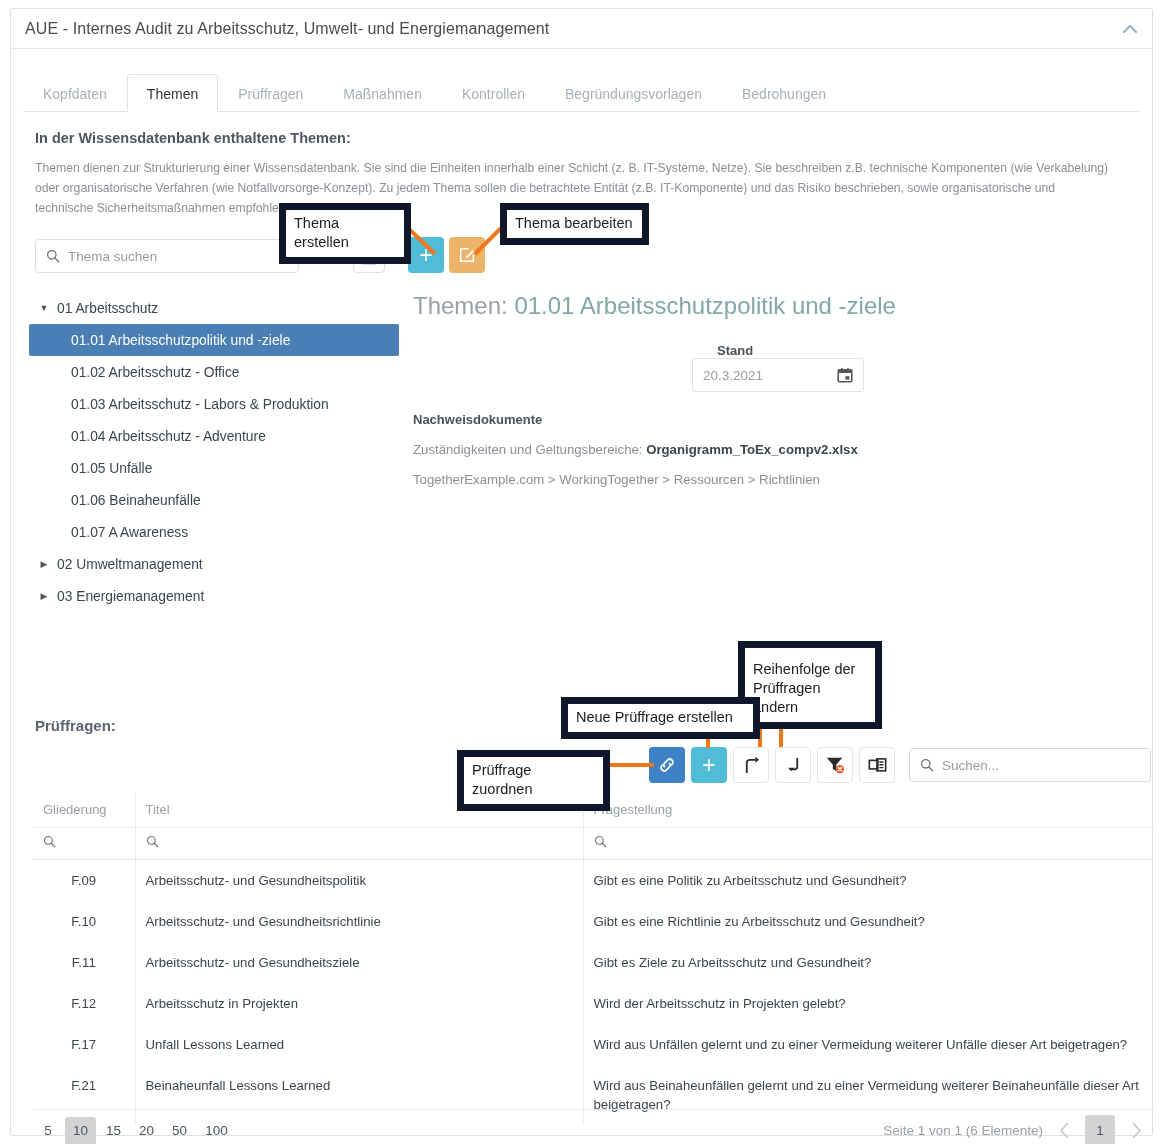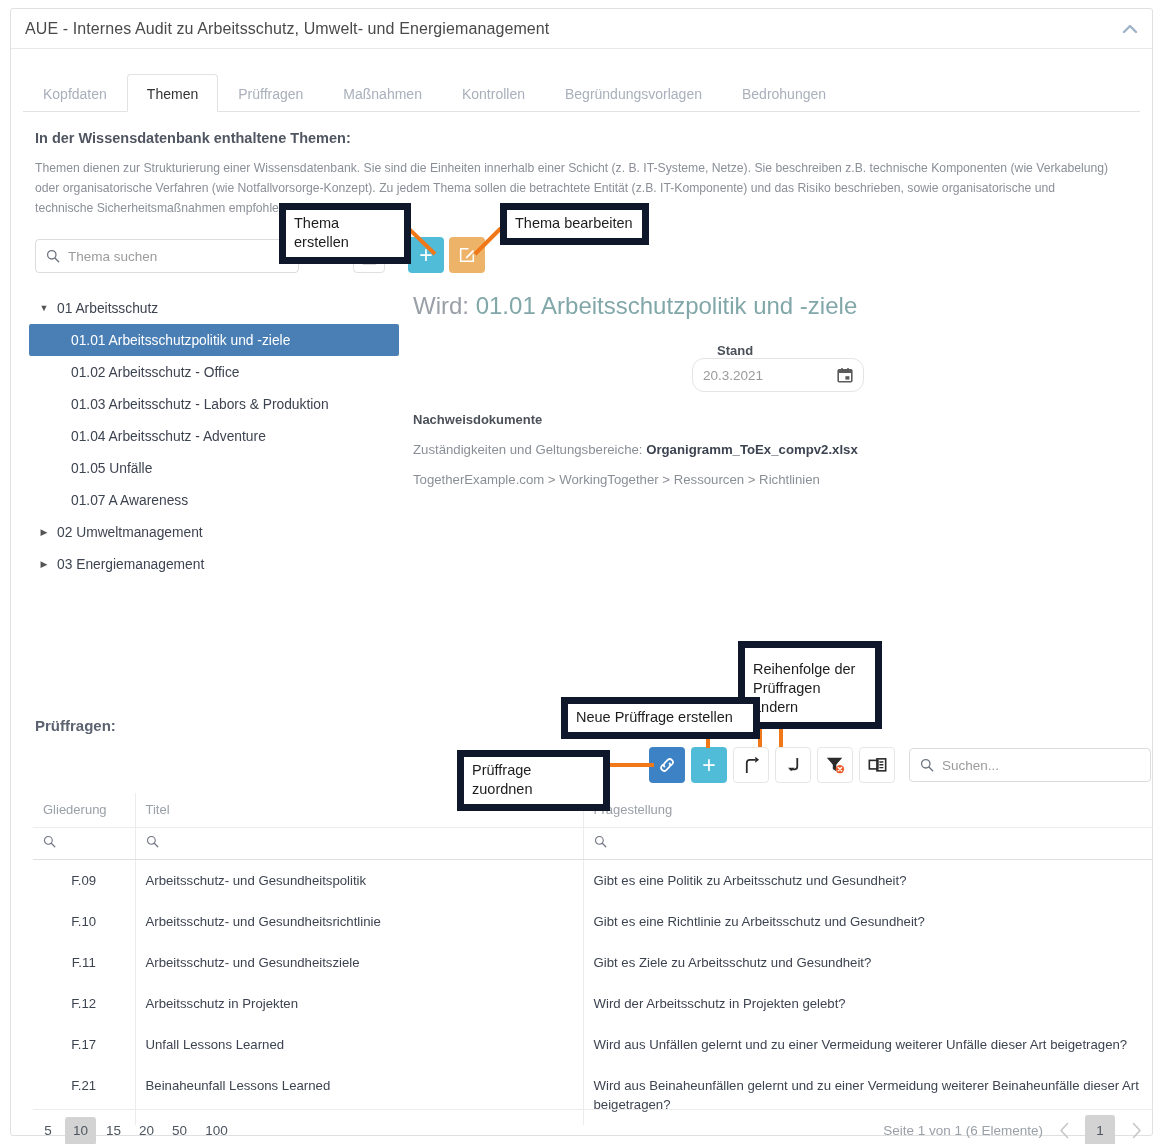--- a/index.html
+++ b/index.html
@@ -191,21 +191,21 @@
   }
   .field-label {
     width: 122px;
     font-size: 13px;
     font-weight: bold;
     color: #4b5159;
   }
   .date-input {
     width: 172px; height: 34px;
     border: 1px solid #e4e4e4;
-    border-radius: 12px;
+    border-radius: 2px;
     display: flex; align-items: center;
     justify-content: space-between;
     padding: 0 10px;
     font-size: 13.5px;
     color: #9b9b9b;
     background: #fff;
   }
   .sub-h {
     margin-top: 20px;
     font-size: 13px; font-weight: bold; color: #4b5159;
@@ -404,34 +404,37 @@
       <div class="tree-row child">
         <span>01.03 Arbeitsschutz - Labors &amp; Produktion</span>
       </div>
       <div class="tree-row child">
         <span>01.04 Arbeitsschutz - Adventure</span>
       </div>
       <div class="tree-row child">
         <span>01.05 Unfälle</span>
       </div>
       <div class="tree-row child">
+        <span>01.06 Beinaheunfälle</span>
+      </div>
+      <div class="tree-row child">
         <span>01.07 A Awareness</span>
       </div>
       <div class="tree-row group">
         <span class="caret">▶</span>
         <span>02 Umweltmanagement</span>
       </div>
       <div class="tree-row group">
         <span class="caret">▶</span>
         <span>03 Energiemanagement</span>
       </div>
     </div>
 
     <div class="detail">
-      <h1 class="detail-h1"><span>Wird: </span><span class="tv">01.01 Arbeitsschutzpolitik und -ziele</span></h1>
+      <h1 class="detail-h1"><span>Themen: </span><span class="tv">01.01 Arbeitsschutzpolitik und -ziele</span></h1>
       <div class="field-row">
         <div class="field-label">Stand</div>
         <div class="date-input">
           <span>20.3.2021</span>
           <svg width="16" height="16" viewBox="0 0 16 16">
             <rect x="1.2" y="2.8" width="13.6" height="12" rx="1" fill="none" stroke="#5a5a5a" stroke-width="1.6"></rect>
             <rect x="1.2" y="2.8" width="13.6" height="3.2" fill="#5a5a5a"></rect>
             <rect x="4.2" y="1" width="1.6" height="3" fill="#5a5a5a"></rect>
             <rect x="10.2" y="1" width="1.6" height="3" fill="#5a5a5a"></rect>
             <rect x="8.4" y="9.2" width="4" height="3.4" fill="#5a5a5a"></rect>

